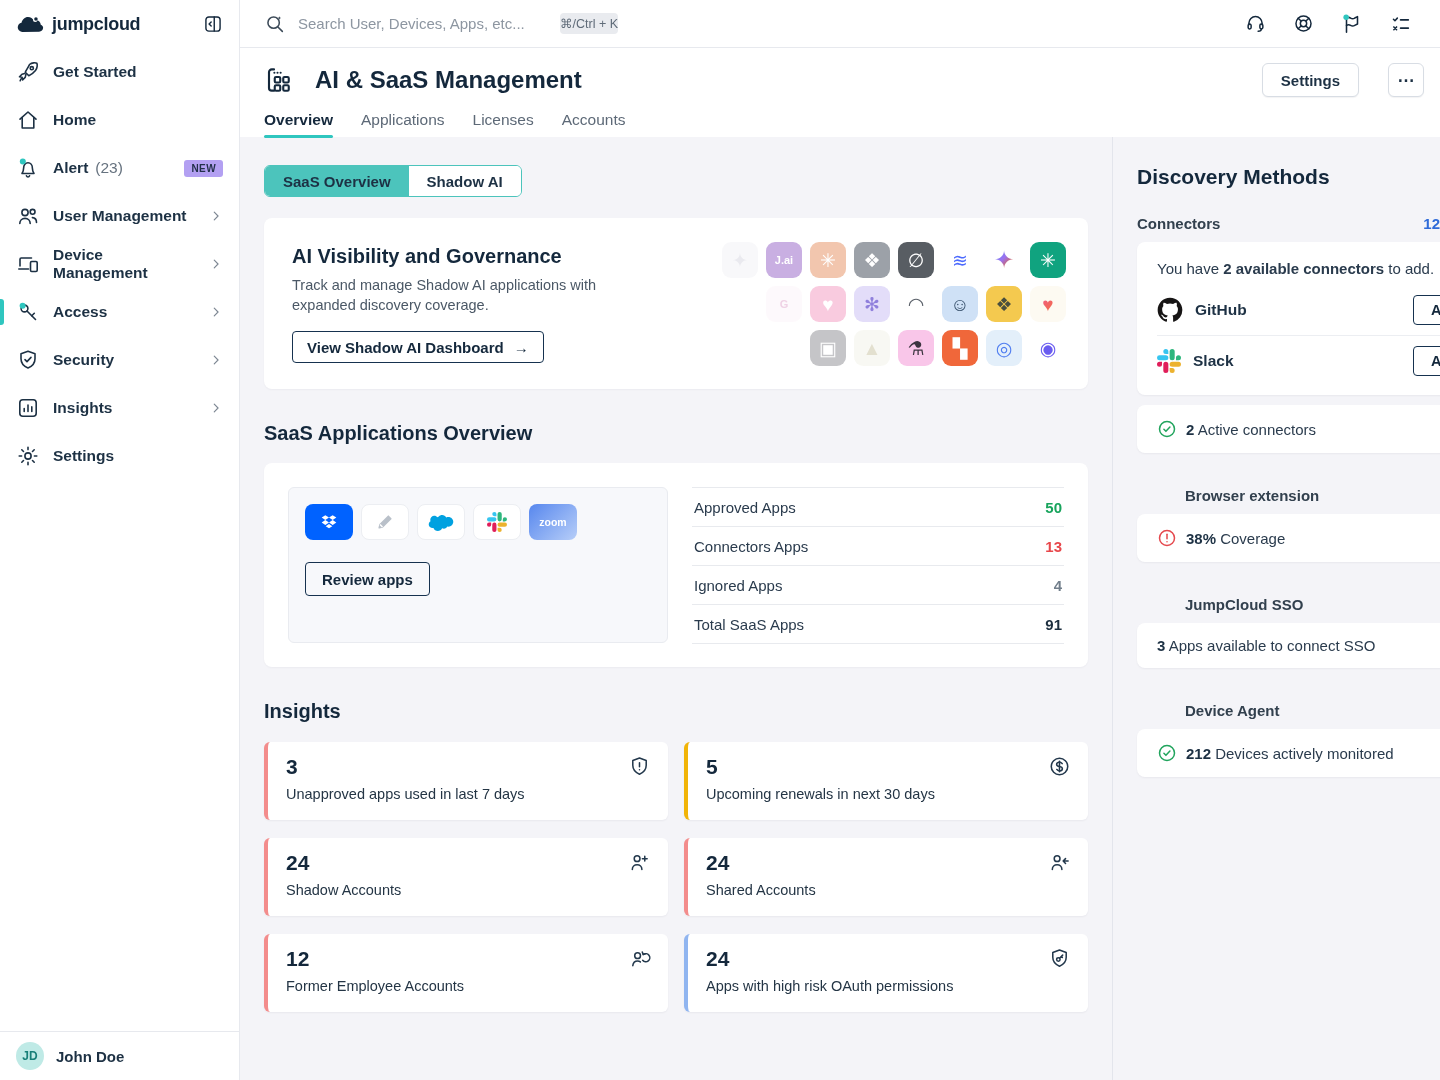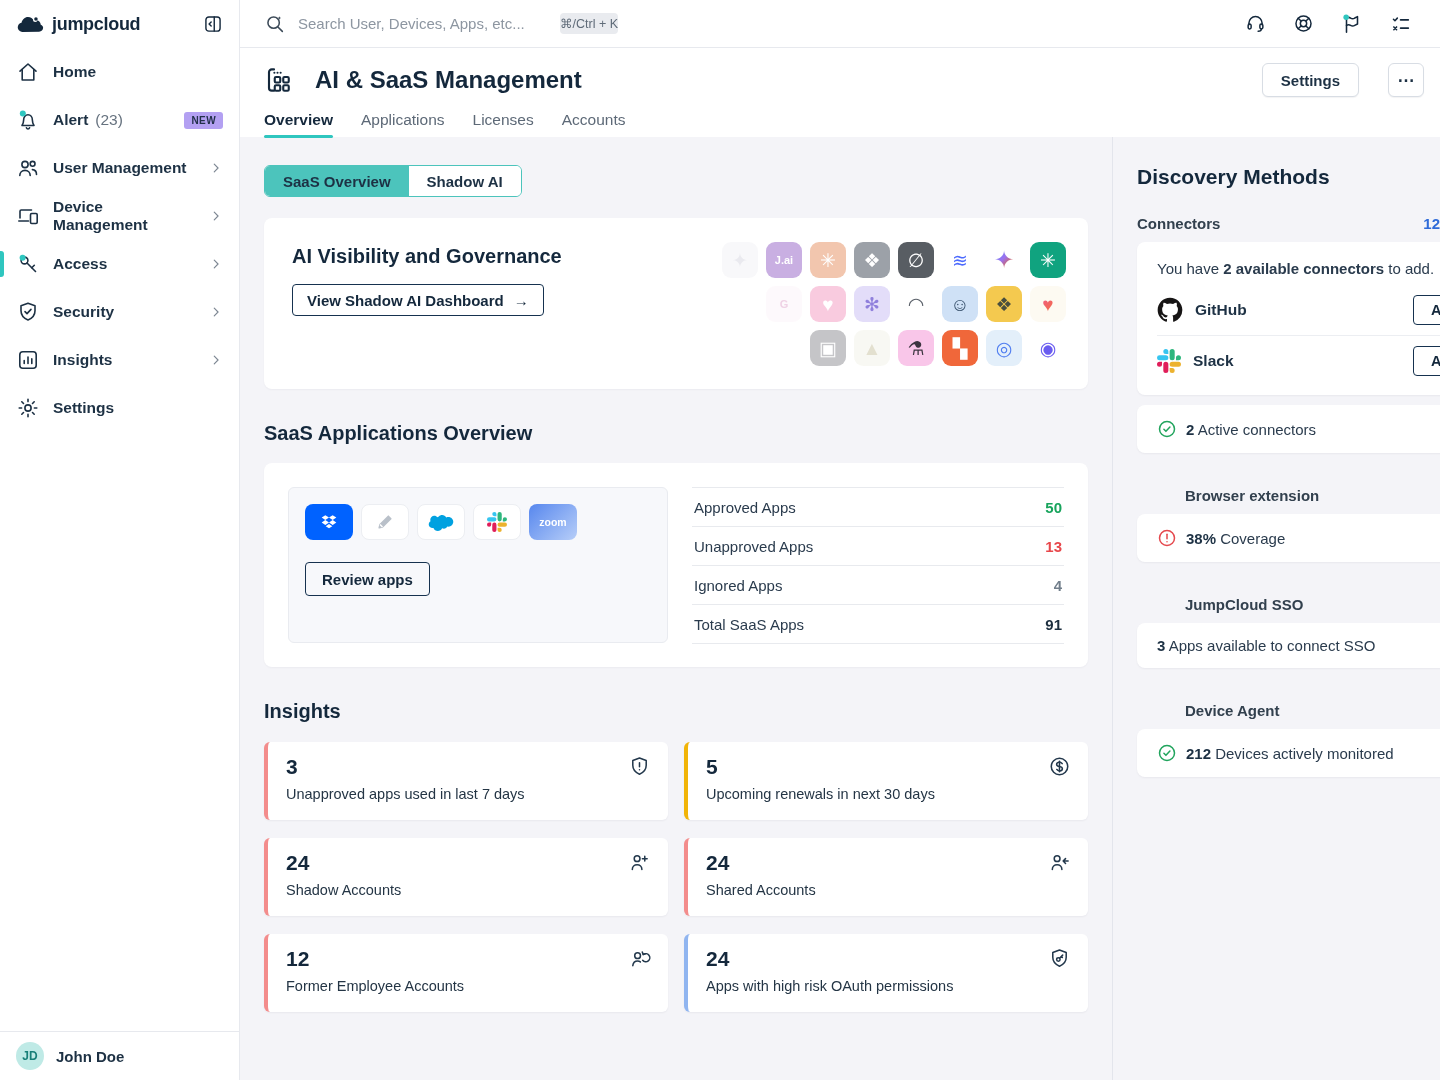--- a/index.html
+++ b/index.html
@@ -119,20 +119,31 @@
           <rect x="3.5" y="3.5" width="17" height="17" rx="3.5"></rect>
           <path d="M13.5 3.5v17"></path>
           <path d="M9.8 9.5 7.3 12l2.5 2.5"></path>
         </svg>
     </button>
   </div>
   <nav>
     <div class="nav-item">
       <span class="nav-ic">
           <svg width="24" height="24" viewBox="0 0 24 24" fill="none" stroke="#1d3144" stroke-width="1.6" stroke-linecap="round" stroke-linejoin="round">
+            <path d="M13.5 4.5C16 2.5 19.5 2.5 20.8 3.2c.7 1.3.7 4.8-1.3 7.3-1.8 2.2-4.6 4.3-6.7 5.2l-3.5-3.5c.9-2.1 3-4.9 4.2-7.7z"></path>
+            <circle cx="15.8" cy="8.2" r="1.6"></circle>
+            <path d="M8.8 13.5 6 14.2l-2.5 2.6 2.6.5.5 2.6 2.6-2.5.7-2.8"></path>
+            <path d="M5.5 18.5c-.8.8-1.3 2.3-1.3 2.3"></path>
+          </svg>
+        </span>
+      <span class="nav-label">Get Started</span>
+    </div>
+    <div class="nav-item">
+      <span class="nav-ic">
+          <svg width="24" height="24" viewBox="0 0 24 24" fill="none" stroke="#1d3144" stroke-width="1.6" stroke-linecap="round" stroke-linejoin="round">
             <path d="M4 11.2 12 4l8 7.2"></path>
             <path d="M6.2 9.5V20h11.6V9.5"></path>
           </svg>
         </span>
       <span class="nav-label">Home</span>
     </div>
     <div class="nav-item">
       <span class="nav-ic">
           <svg width="24" height="24" viewBox="0 0 24 24" fill="none" stroke="#1d3144" stroke-width="1.6" stroke-linecap="round" stroke-linejoin="round">
             <path d="M6 17.5h12c-1-1.6-1.6-3.2-1.6-5.3 0-3.2-1.9-5.4-4.4-5.4s-4.4 2.2-4.4 5.4c0 2.1-.6 3.7-1.6 5.3z"></path>
@@ -307,20 +318,21 @@
 
 <main class="main">
 
   <div class="seg-group">
     <button class="seg active">SaaS Overview</button>
     <button class="seg">Shadow AI</button>
   </div>
 
   <section class="ai-card">
     <h2>AI Visibility and Governance</h2>
+    <p class="ai-desc">Track and manage Shadow AI applications with expanded discovery coverage.</p>
     <button class="cta-btn">
       <span>View Shadow AI Dashboard</span>
       <span>→</span>
     </button>
     <div class="ai-grid">
         <div class="ai-ic" style="background: rgb(244, 244, 247); opacity: 0.6;">
           <span style="color: rgb(221, 221, 230);">✦</span>
         </div>
         <div class="ai-ic txt" style="background: rgb(201, 175, 226);">
           <span style="color: rgb(255, 255, 255);">J.ai</span>
@@ -426,21 +438,21 @@
           </span>
       </div>
       <button class="review-btn">Review apps</button>
     </div>
     <div class="stats">
       <div class="stat-row">
           <span>Approved Apps</span>
           <span class="stat-val" style="color: rgb(23, 164, 92);">50</span>
         </div>
       <div class="stat-row">
-          <span>Unapproved Apps</span>
+          <span>Connectors Apps</span>
           <span class="stat-val" style="color: rgb(232, 71, 75);">13</span>
         </div>
       <div class="stat-row">
           <span>Ignored Apps</span>
           <span class="stat-val" style="color: rgb(113, 126, 139);">4</span>
         </div>
       <div class="stat-row">
           <span>Total SaaS Apps</span>
           <span class="stat-val" style="color: rgb(28, 46, 62);">91</span>
         </div>

